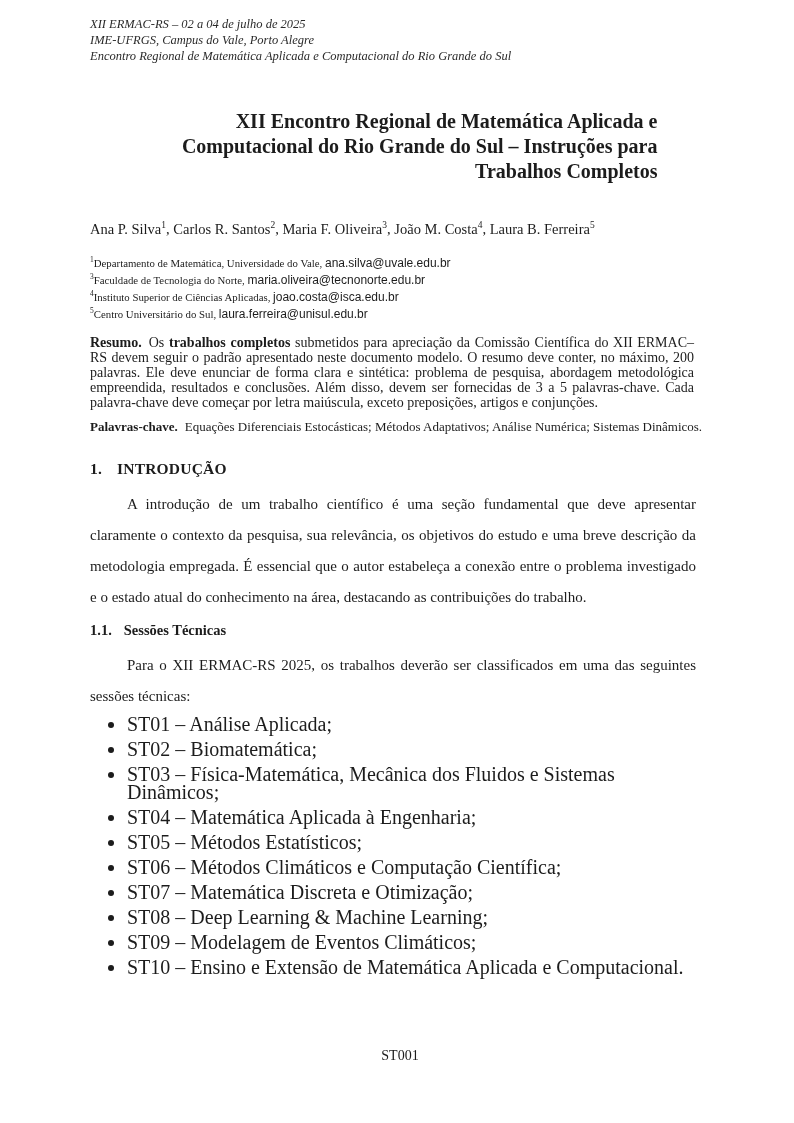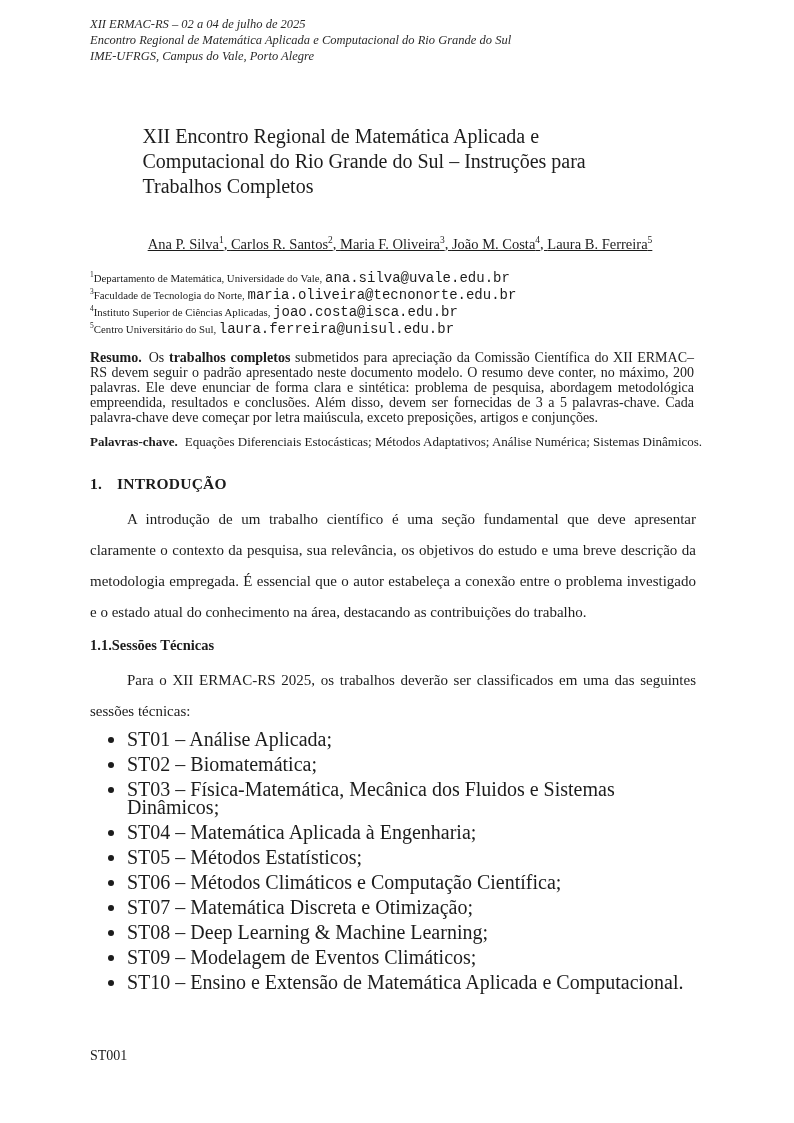--- a/index.html
+++ b/index.html
@@ -17,43 +17,42 @@
     border-radius: 30px;
   }
   .running-header {
     font-style: italic;
     font-size: 12.5px;
     line-height: 16px;
     color: #2a2a2a;
   }
   .doc-title {
     font-size: 20px;
-    font-weight: normal;
+    font-weight: bold;
     line-height: 25px;
-    text-align: left;
+    text-align: right;
     max-width: 515px;
-    margin: 60px auto 0 auto;
+    margin: 45px auto 0 auto;
   }
   .authors {
     margin-top: 36px;
     font-size: 14.5px;
-    text-align: center;
+    text-align: left;
     white-space: nowrap;
-    text-decoration: underline;
   }
   .authors sup { font-size: 9.5px; }
   .affiliations {
     margin-top: 15px;
     font-size: 10.8px;
     line-height: 13.5px;
   }
   .affiliations sup { font-size: 7.5px; }
   .mono {
-    font-family: Liberation Mono, monospace;
-    font-size: 14px;
+    font-family: Liberation Sans, sans-serif;
+    font-size: 12px;
   }
   .abstract {
     margin: 14px 16px 0 0;
     font-size: 14px;
     line-height: 15px;
     text-align: justify;
   }
   .abstract .lbl, .keywords .lbl { font-weight: bold; margin-right: 7px; }
   .keywords {
     margin: 9px 0 16px 0;
@@ -66,21 +65,21 @@
     font-size: 15.5px;
     font-weight: bold;
     letter-spacing: 0.2px;
   }
   h3.subsection {
     margin: 9px 0 0 0;
     font-size: 14.5px;
     font-weight: bold;
   }
   .secnum { margin-right: 15px; }
-  .subnum { }
+  .subnum { margin-right: 12px; }
   .body-par {
     margin: 11px 14px 0 0;
     font-size: 15px;
     line-height: 31px;
     text-align: justify;
     text-indent: 37px;
   }
   ul.sessions {
     margin: 3px 0 0 0;
     padding-left: 37px;
@@ -90,33 +89,33 @@
   ul.sessions li {
     margin: 0 0 7px 0;
     line-height: 18px;
   }
   .footer {
     position: absolute;
     top: 1048px;
     left: 90px;
     right: 84px;
     display: flex;
-    justify-content: flex-start;
+    justify-content: center;
     font-size: 14px;
   }
 </style>
 </head>
 <body>
 
 <div class="page">
 
   <div class="running-header">
     <div>XII ERMAC-RS – 02 a 04 de julho de 2025</div>
+    <div>IME-UFRGS, Campus do Vale, Porto Alegre</div>
     <div>Encontro Regional de Matemática Aplicada e Computacional do Rio Grande do Sul</div>
-    <div>IME-UFRGS, Campus do Vale, Porto Alegre</div>
   </div>
 
   <h1 class="doc-title">XII Encontro Regional de Matemática Aplicada e Computacional do Rio Grande do Sul – Instruções para Trabalhos Completos</h1>
 
   <div class="authors"><span><span>Ana P. Silva</span><sup>1</sup><span>, </span></span><span><span>Carlos R. Santos</span><sup>2</sup><span>, </span></span><span><span>Maria F. Oliveira</span><sup>3</sup><span>, </span></span><span><span>João M. Costa</span><sup>4</sup><span>, </span></span><span><span>Laura B. Ferreira</span><sup>5</sup><span></span></span></div>
 
   <div class="affiliations">
     <div><sup>1</sup><span>Departamento de Matemática, Universidade do Vale, </span><span class="mono">ana.silva@uvale.edu.br</span></div>
     <div><sup>3</sup><span>Faculdade de Tecnologia do Norte, </span><span class="mono">maria.oliveira@tecnonorte.edu.br</span></div>
     <div><sup>4</sup><span>Instituto Superior de Ciências Aplicadas, </span><span class="mono">joao.costa@isca.edu.br</span></div>

